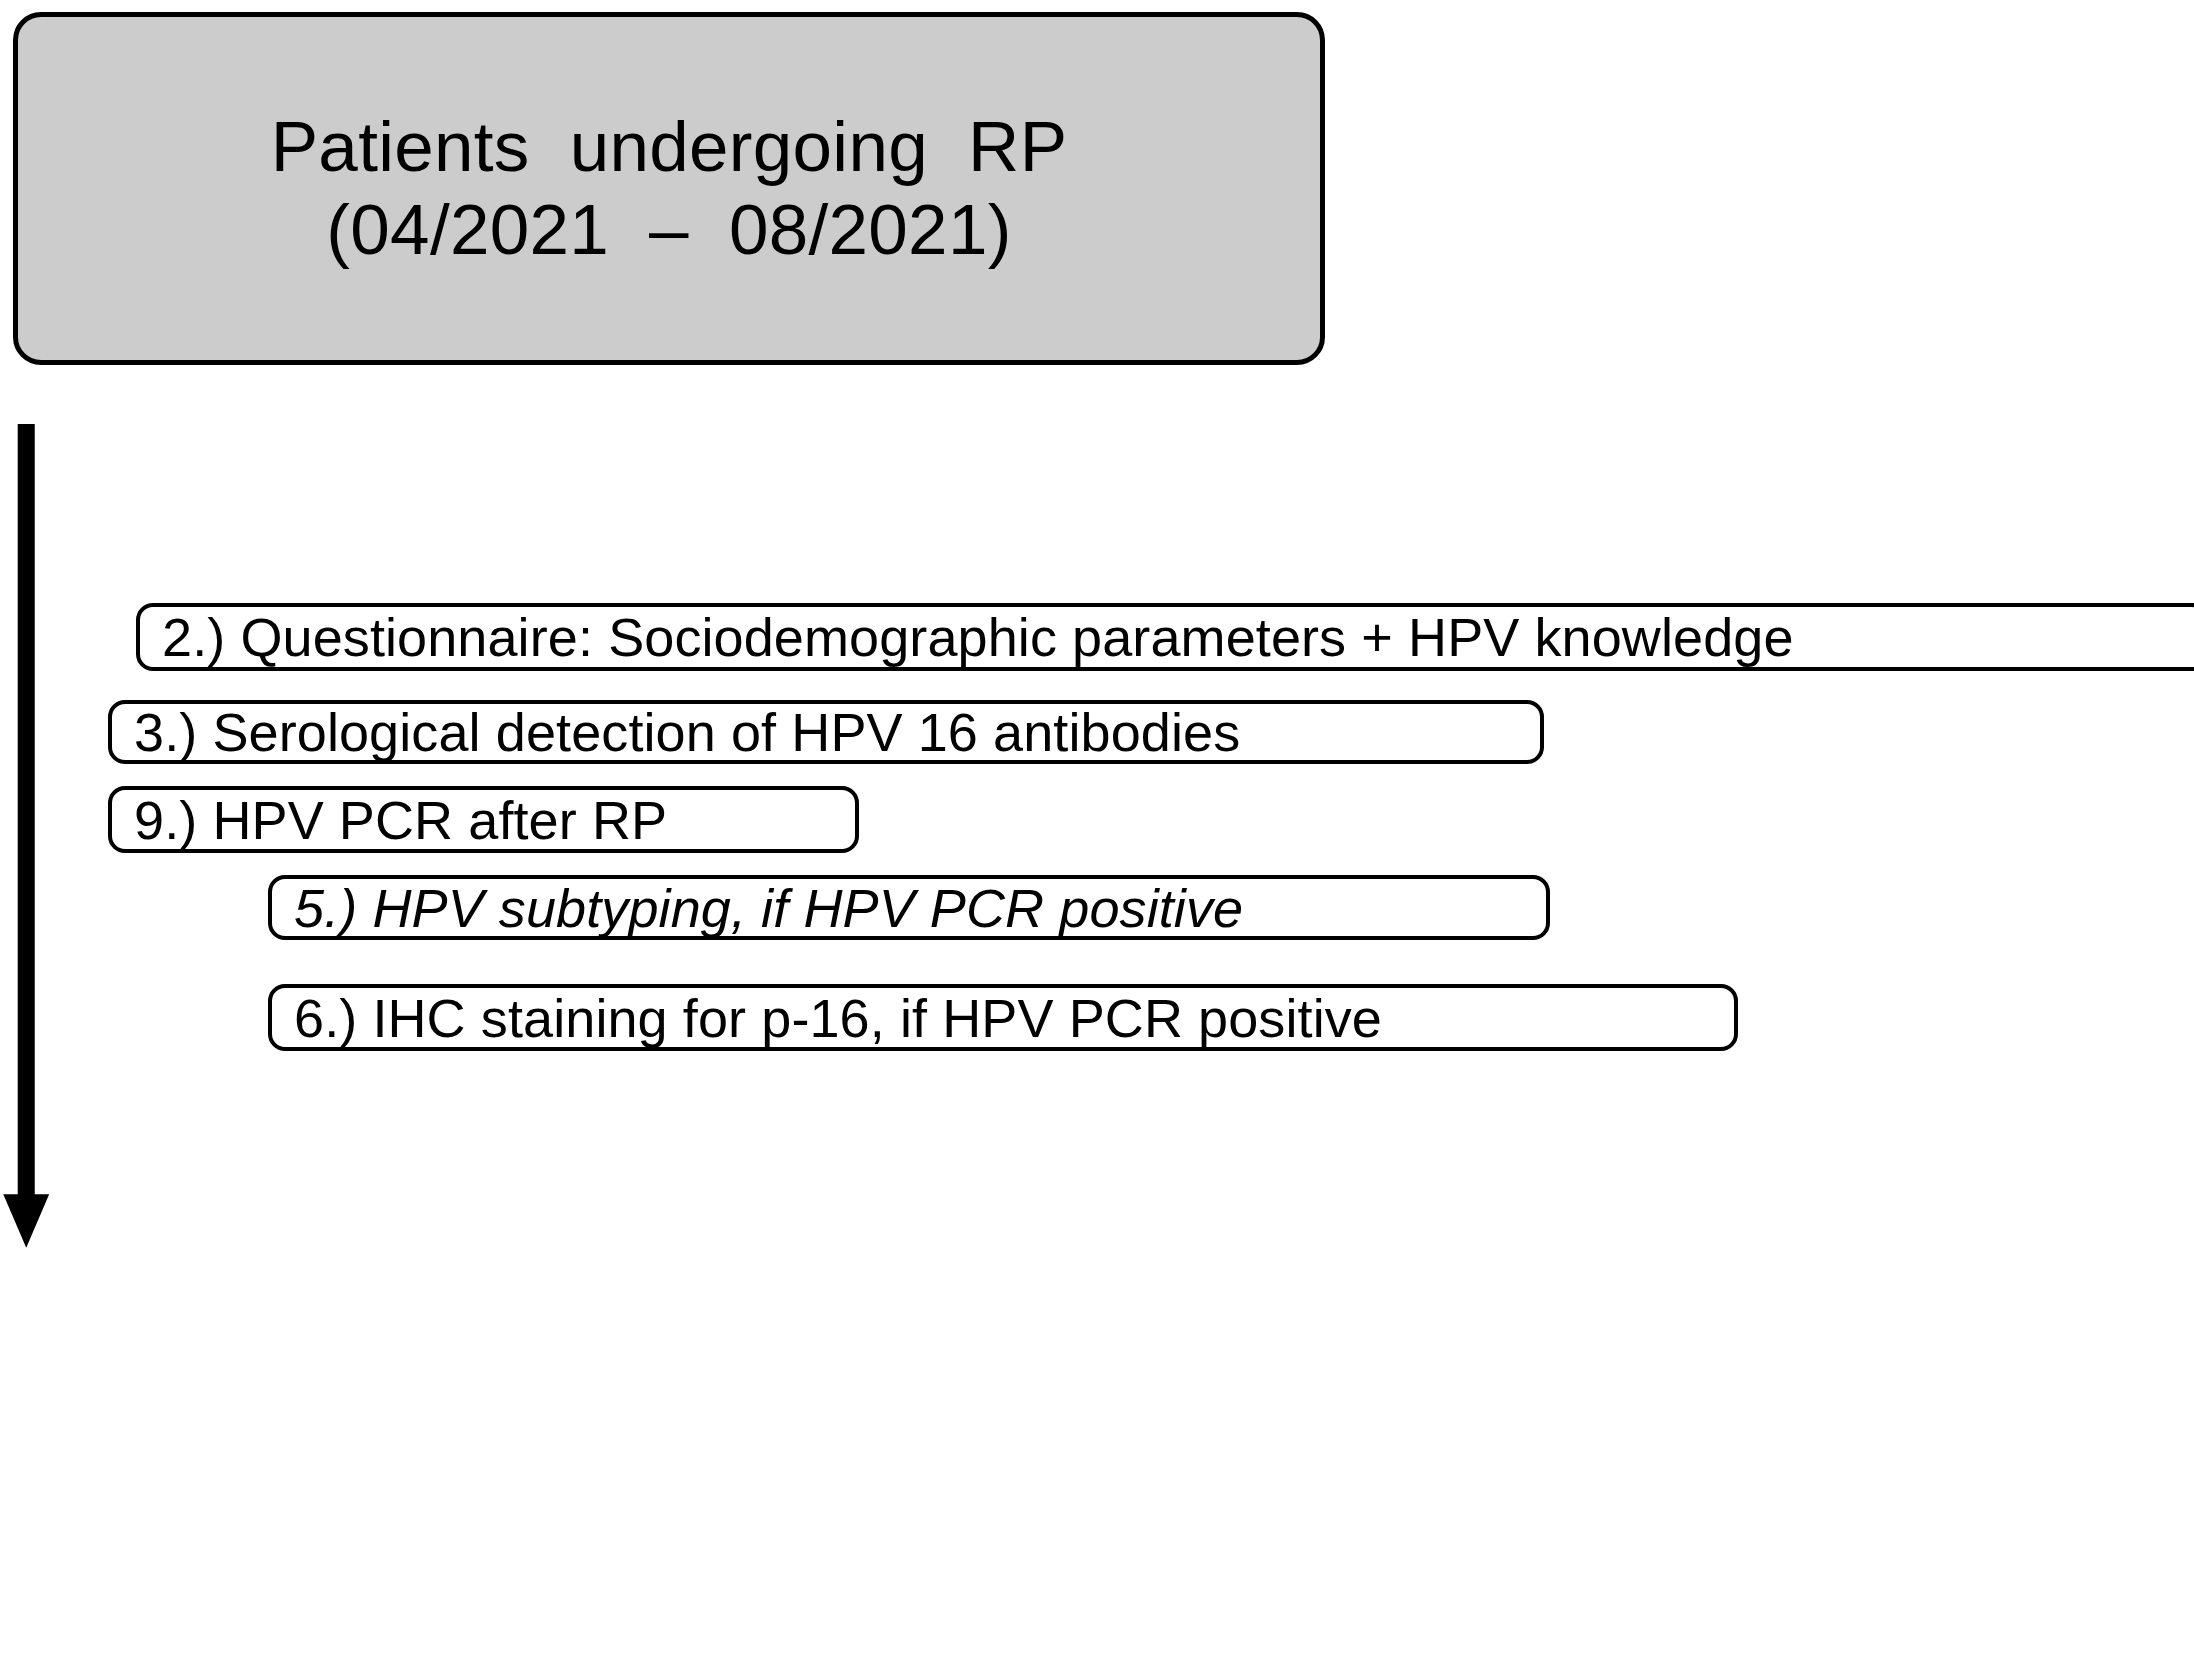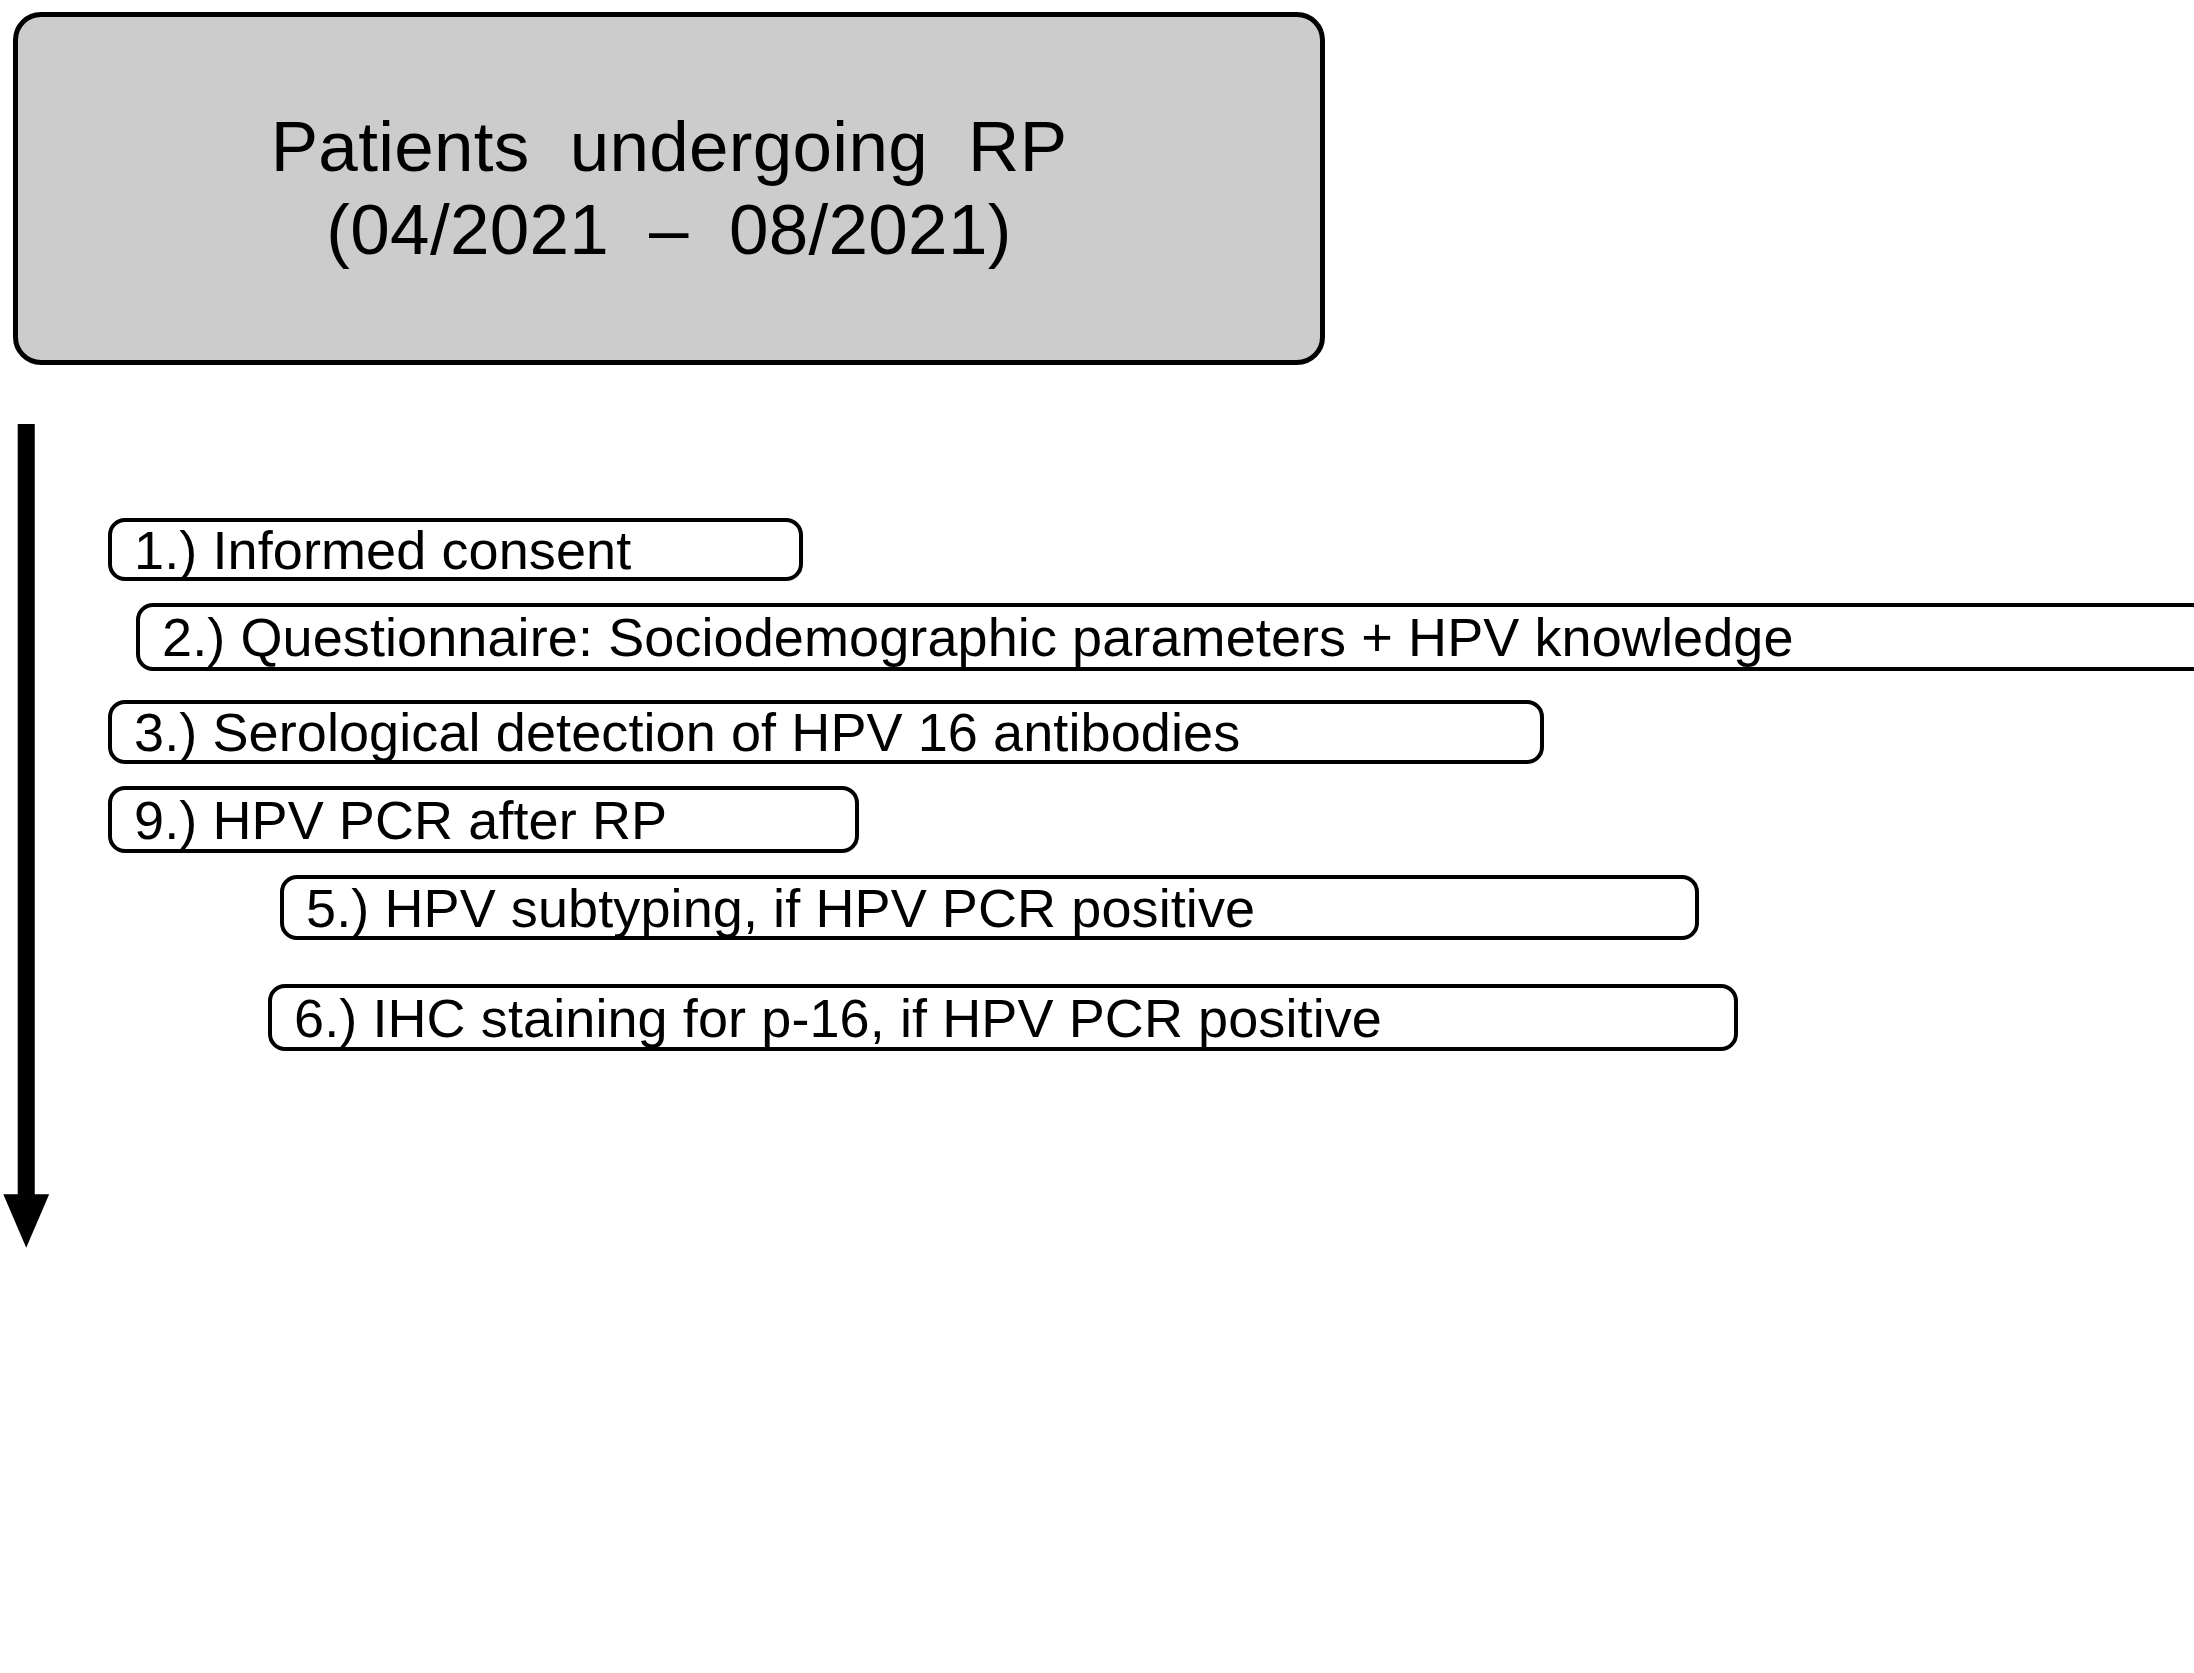--- a/index.html
+++ b/index.html
@@ -80,41 +80,38 @@
     letter-spacing: 0.1px;
     white-space: nowrap;
     padding-left: 22px;
     padding-right: 17px;
     overflow: hidden;
   }
   #step-1 { left: 108px;  top: 518px;  width: 695px; height: 63px; }
   #step-2 { left: 108px;  top: 603px;  width: 2073px; height: 68px; margin-left: 28px; }
   #step-3 { left: 108px;  top: 700px; width: 1436px; height: 64px; }
   #step-4 { left: 108px;  top: 786px; width: 751px; height: 67px; }
-  #step-5 { left: 280px;  top: 875px; width: 1419px; height: 65px; }
+  #step-5 { left: 268px;  top: 875px; width: 1282px; height: 65px; font-style: italic; }
   #step-6 { left: 268px;  top: 966px; width: 1470px; height: 67px; margin-top: 18px; }
 </style>
 </head>
 <body>
 
 <div id="canvas">
 
   <div class="terminal-box" id="start-box">
     <span class="box-line">Patients  undergoing  RP</span>
     <span class="box-line">(04/2021  –  08/2021)</span>
   </div>
 
   <svg id="flow-arrow" viewBox="0 0 90 1270" preserveAspectRatio="none">
     <rect x="27" y="0" width="26" height="1190" fill="#000000"></rect>
     <polygon points="5,1180 75,1180 40,1262" fill="#000000"></polygon>
   </svg>
 
-  <div class="step-box" id="step-1">
-    <span>1.) Informed consent</span>
-  </div>
 
   <div class="step-box" id="step-2">
     <span>2.) Questionnaire: Sociodemographic parameters + HPV knowledge</span>
   </div>
 
   <div class="step-box" id="step-3">
     <span>3.) Serological detection of HPV 16 antibodies</span>
   </div>
 
   <div class="step-box" id="step-4">

